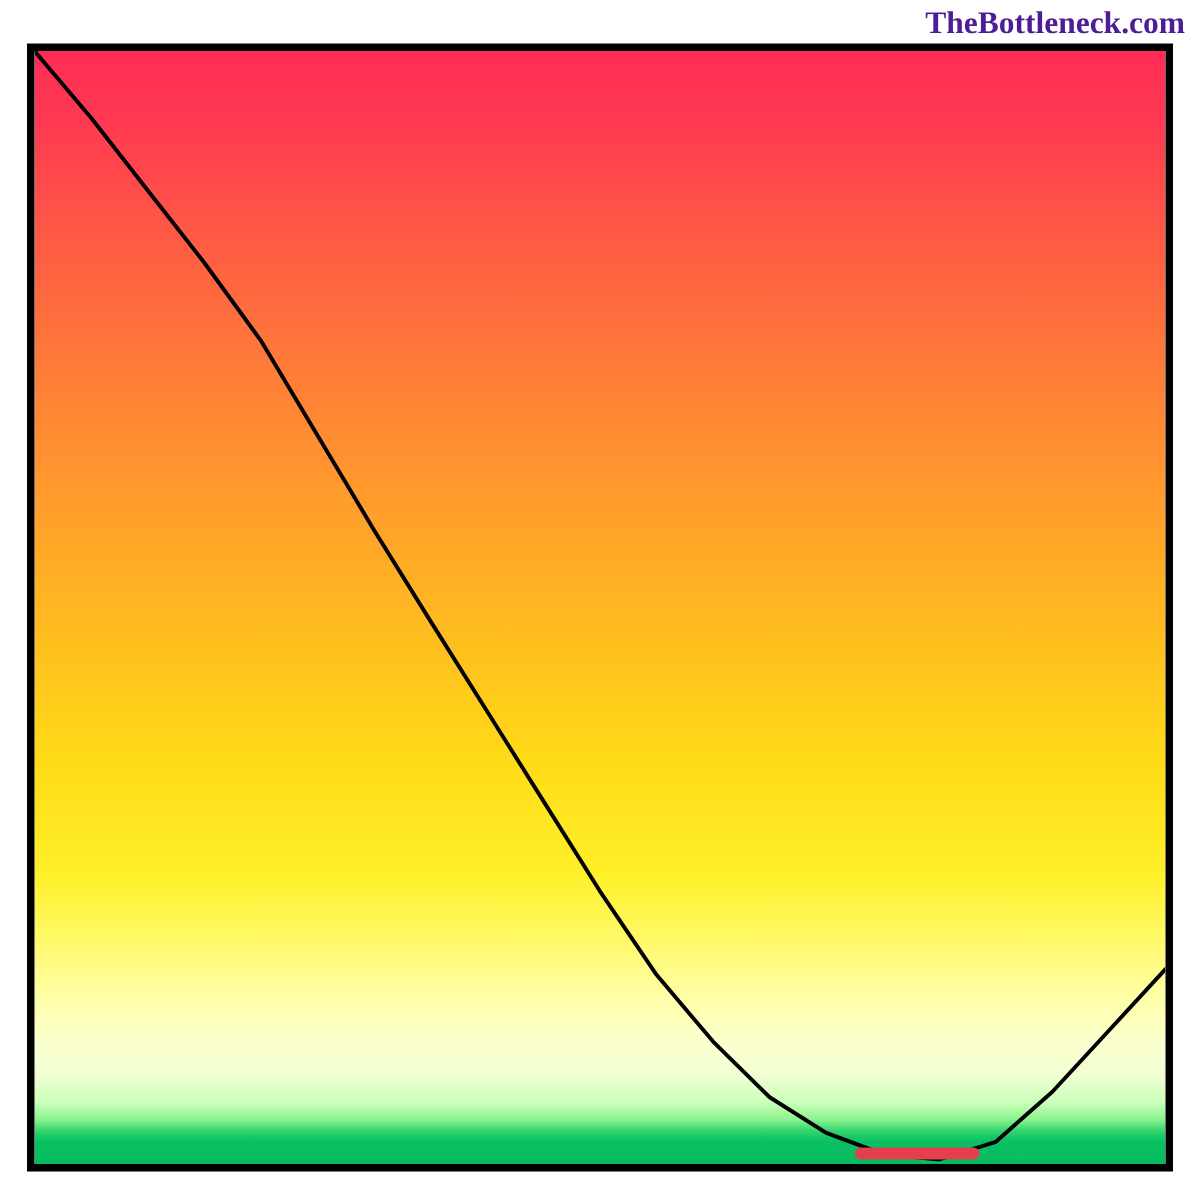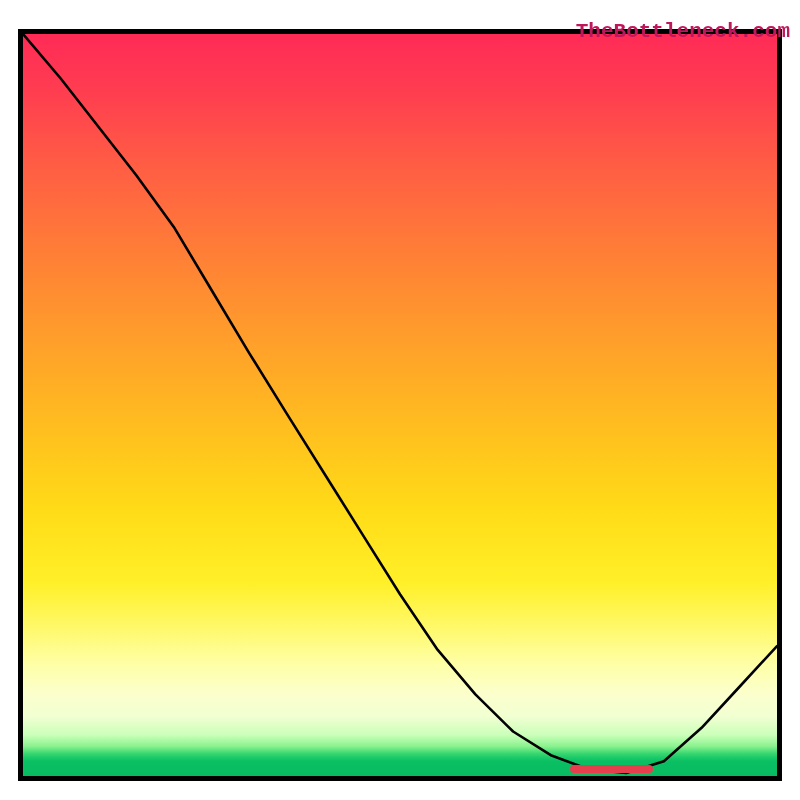--- a/index.html
+++ b/index.html
@@ -1,24 +1,24 @@
 <!DOCTYPE html>
 <html><head>
 <meta charset="utf-8">
 <style>
   * { margin: 0; padding: 0; box-sizing: border-box; }
   html, body { width: 800px; height: 800px; background: #fff; overflow: hidden; }
   .wrap { position: relative; width: 800px; height: 800px; }
   .attr {
     position: absolute;
-    top: 20px; right: 10px;
-    font-family: Liberation Mono, monospace;
+    top: 3px; right: 10px;
+    font-family: Liberation Serif, serif;
     font-weight: 700;
     font-size: 21px;
-    color: #be185d;
+    color: #4c1d95;
     z-index: 20;
   }
   .plot-outer {
     position: absolute;
     left: 18px; top: 29px;
     width: 764px; height: 752px;
   }
   .border {
     position: absolute;
     left: 0; top: 0; right: 0; bottom: 0;

